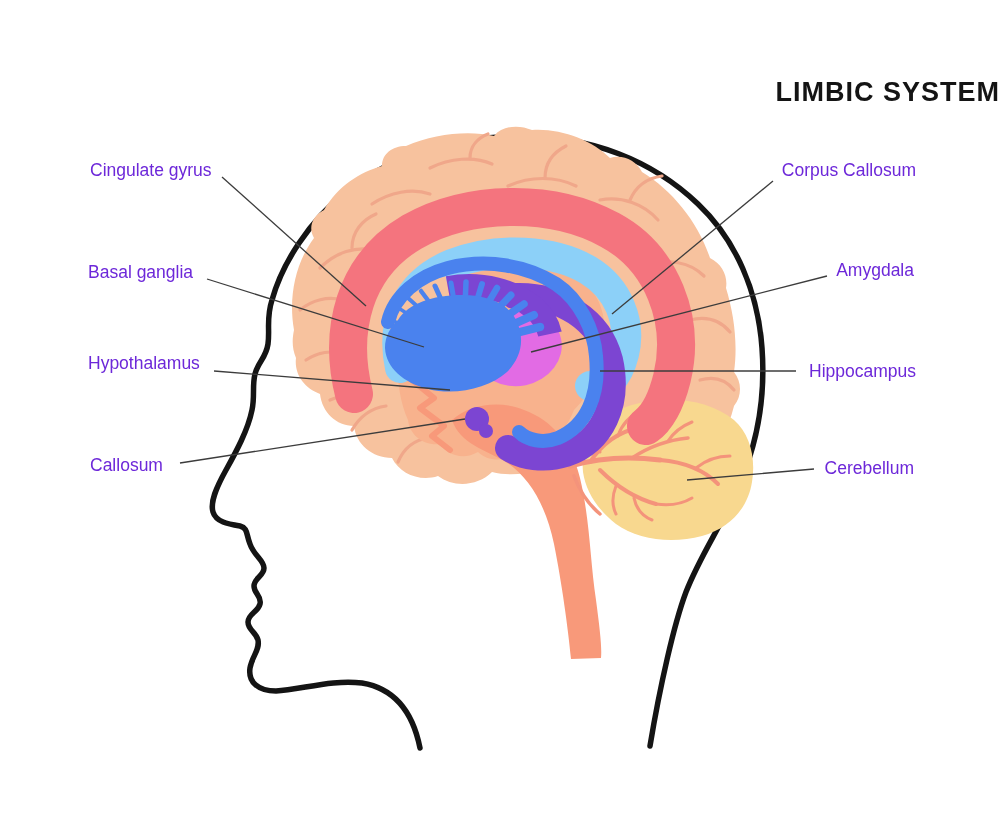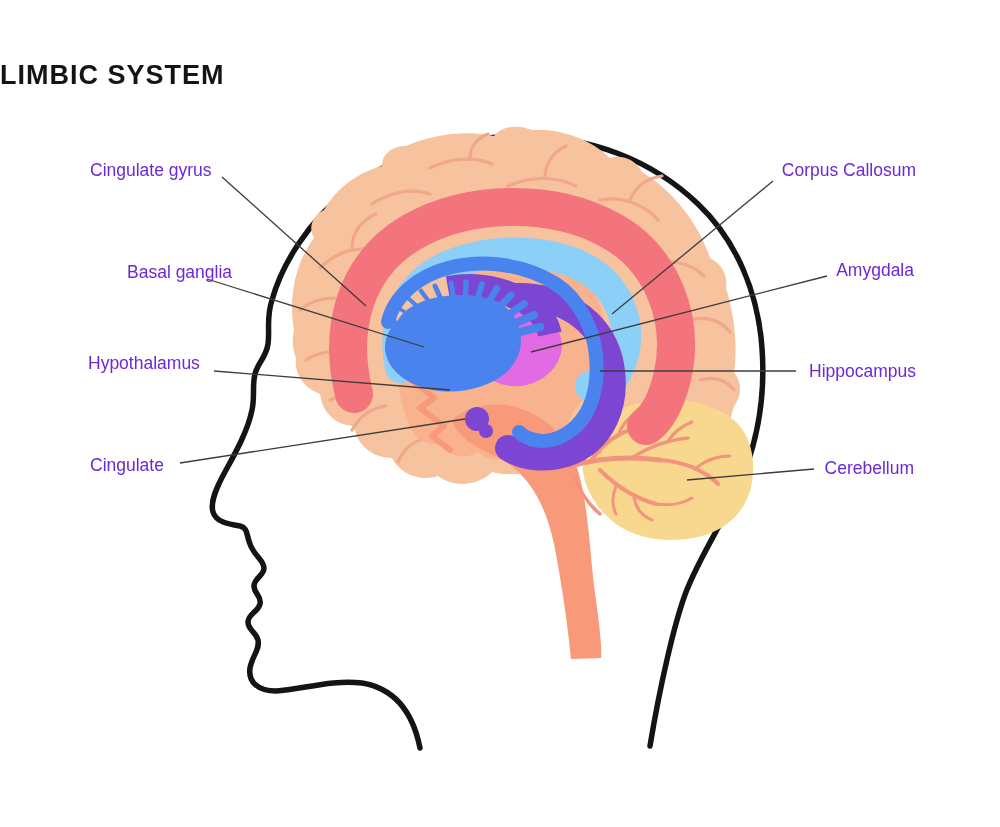--- a/index.html
+++ b/index.html
@@ -1,21 +1,21 @@
 <!DOCTYPE html>
 <html><head>
 <meta charset="utf-8">
 <style>
   html,body{margin:0;padding:0;background:#fff;}
   #stage{
     position:relative;width:1000px;height:827px;background:#ffffff;overflow:hidden;
     font-family:"Liberation Sans","DejaVu Sans",sans-serif;
   }
   #title{
-    position:absolute;top:60px;left:0;width:1000px;text-align:left;
+    position:absolute;top:77px;left:0;width:1000px;text-align:right;
     font-size:27px;font-weight:bold;letter-spacing:1px;color:#141414;
   }
   .label{
     position:absolute;font-size:17.5px;color:#6d28d9;white-space:nowrap;
   }
   .label.right{text-align:left;}
   svg{position:absolute;top:0;left:0;}
 </style>
 </head>
 <body>
@@ -208,22 +208,22 @@
       <line x1="773" y1="181" x2="612" y2="314"></line>
       <line x1="827" y1="276" x2="531" y2="352"></line>
       <line x1="796" y1="371" x2="600" y2="371"></line>
       <line x1="814" y1="469" x2="687" y2="480"></line>
     </g>
   </svg>
 
   <div id="title">LIMBIC SYSTEM</div>
 
   <div class="label" style="left:90px;top:160px;">Cingulate gyrus</div>
-  <div class="label" style="left:88px;top:262px;margin-left:39px;">Basal ganglia</div>
+  <div class="label" style="left:88px;top:262px;">Basal ganglia</div>
   <div class="label" style="left:88px;top:353px;">Hypothalamus</div>
-  <div class="label" style="left:90px;top:455px;">Cingulate</div>
+  <div class="label" style="left:90px;top:455px;">Callosum</div>
 
   <div class="label right" style="right:84px;top:160px;">Corpus Callosum</div>
   <div class="label right" style="right:86px;top:260px;">Amygdala</div>
   <div class="label right" style="right:84px;top:361px;margin-left:40px;">Hippocampus</div>
   <div class="label right" style="right:86px;top:458px;">Cerebellum</div>
 
 </div>
 
 </body></html>

